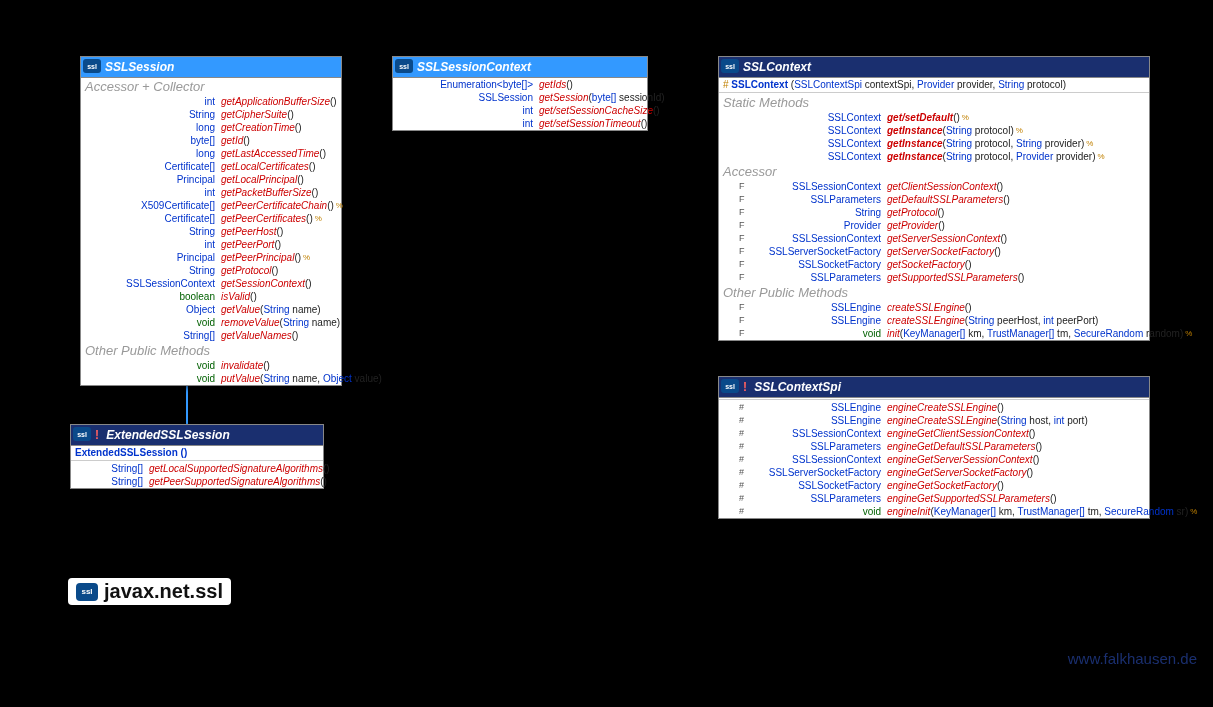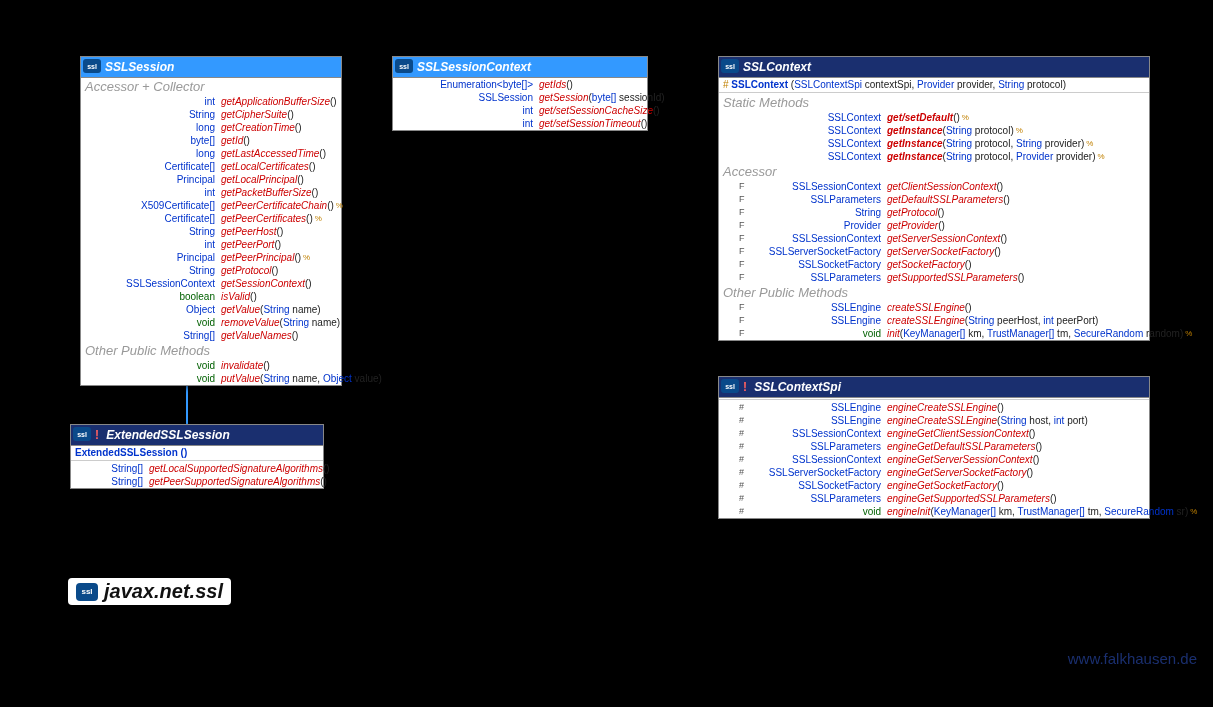--- a/index.html
+++ b/index.html
@@ -67,21 +67,21 @@
   .pkg {
     position:absolute;
     display:flex;align-items:center;gap:6px;
     color:#222;
   }
   .pkg .icon {
     width:22px;height:18px;background:#0a4a8a;border-radius:4px;
     display:flex;align-items:center;justify-content:center;
     color:#fff;font-size:8px;font-weight:bold;
   }
-  .pkg .name { font-size:20px;font-weight:bold;font-style:italic;color:#111;}
+  .pkg .name { font-size:20px;font-weight:bold;color:#111;}
   .link {
     position:absolute;color:#1a2f6f;font-size:15px;
   }
   .conn {
     position:absolute;background:#3399ff;width:2px;
   }
 </style>
 </head>
 <body>
 

